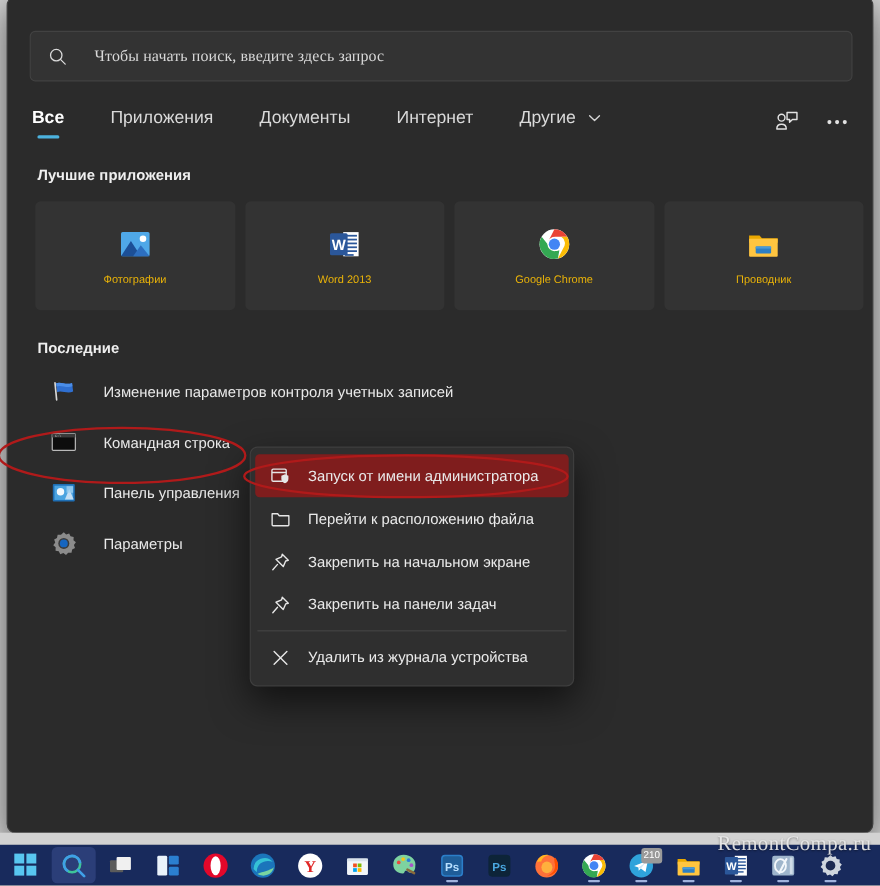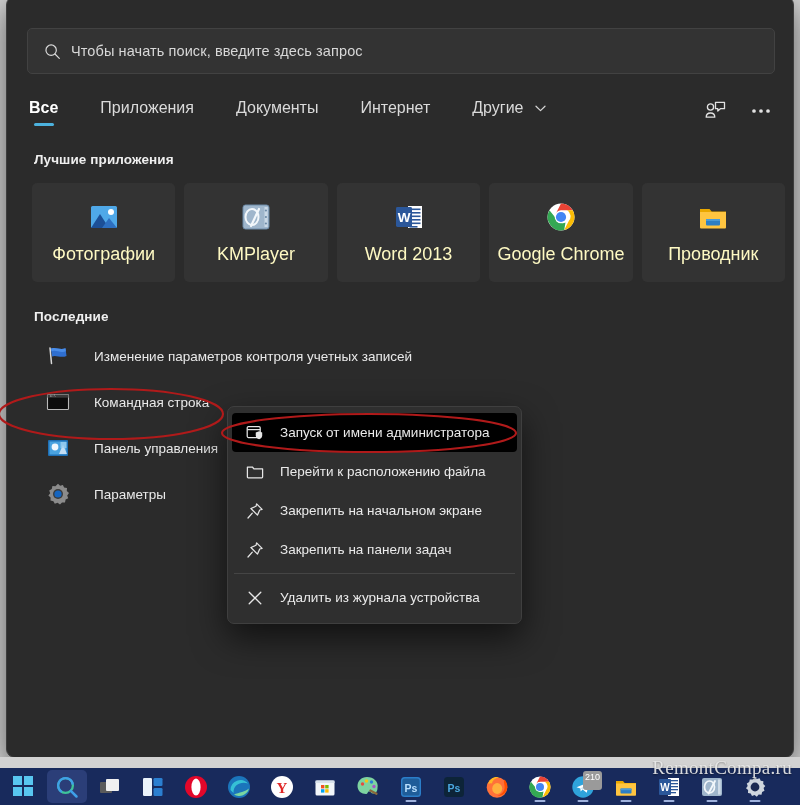--- a/index.html
+++ b/index.html
@@ -30,21 +30,22 @@
   
   #search-box {
     position: absolute;
     left: 20px; top: 31px;
     width: 748px; height: 46px;
     background: #333333;
     border: 1px solid #424242;
     border-radius: 5px;
     display: flex; align-items: center;
     padding: 0 16px;
-    gap: 10px;
+    gap: 25px;
+    font-family: Liberation Serif, serif;
   }
   .mag-glass { width: 17px; height: 17px; flex: 0 0 auto; display:block; }
   #search-placeholder {
     color: #d8d8d8;
     font-size: 14.5px;
     letter-spacing: .1px;
     white-space: nowrap;
   }
 
   
@@ -116,22 +117,22 @@
     flex: 1 1 0;
     background: #333333;
     border-radius: 5px;
     display: flex; flex-direction: column;
     align-items: center; justify-content: center;
     gap: 11px;
     cursor: default;
   }
   .app-card .app-ico { width: 32px; height: 32px; position: relative; }
   .app-card .app-label {
-    color: #fef9c3;
-    font-size: 18px;
+    color: #eab308;
+    font-size: 10px;
     white-space: nowrap;
   }
 
   
   #recent-list {
     position: absolute;
     left: 25px; top: 336px;
     width: 753px;
   }
   .recent-row {
@@ -162,21 +163,21 @@
     z-index: 14;
   }
   .menu-item {
     height: 39px;
     display: flex; align-items: center;
     gap: 16px;
     padding-left: 14px;
     border-radius: 4px;
     cursor: default;
   }
-  .menu-item.highlight { background: #000000; }
+  .menu-item.highlight { background: #7f1d1d; }
   .menu-item .m-ico {
     width: 18px; height: 18px; flex: 0 0 auto;
     display: flex; align-items: center; justify-content: center;
   }
   .menu-item .m-label {
     color: #eaeaea;
     font-size: 13.5px;
     white-space: nowrap;
   }
   .menu-sep {
@@ -225,21 +226,21 @@
     position: absolute;
     left: 50%; transform: translateX(-50%);
     bottom: 1px;
     width: 11px; height: 2.5px;
     border-radius: 2px;
     background: #9fb2dd;
   }
   .tb-badge {
     position: absolute;
     top: 1px; right: 1px;
-    min-width: 17px; height: 19px;
+    min-width: 17px; height: 14px;
     padding: 0 2px;
     background: #9a9a9a;
     color: #ffffff;
     font-size: 9px;
     line-height: 13px;
     text-align: center;
     border-radius: 3px;
     font-family: "Liberation Sans", sans-serif;
   }
   #watermark {
@@ -320,35 +321,20 @@
           <svg width="32" height="32" viewBox="0 0 32 32">
             <rect x="3" y="5" width="26" height="22" rx="1.5" fill="#4fa8e8"></rect>
             <path d="M3 27 L12 13 L21 27 Z" fill="#1c4f96"></path>
             <path d="M14 27 L21 17 L29 27 Z" fill="#2d6fc0"></path>
             <circle cx="23" cy="11" r="3" fill="#ffffff"></circle>
           </svg>
         </span>
         <span class="app-label">Фотографии</span>
       </div>
 
-      <div class="app-card">
-        <span class="app-ico">
-          <svg width="32" height="32" viewBox="0 0 32 32">
-            <rect x="3" y="4" width="26" height="24" rx="2.5" fill="#9fb6cc"></rect>
-            <rect x="3" y="4" width="26" height="24" rx="2.5" fill="none" stroke="#6d8ba8" stroke-width="1"></rect>
-            <rect x="24.5" y="6" width="3.2" height="20" fill="#c9d8e6"></rect>
-            <circle cx="25.9" cy="9.5" r="1.1" fill="#6d8ba8"></circle>
-            <circle cx="25.9" cy="16" r="1.1" fill="#6d8ba8"></circle>
-            <circle cx="25.9" cy="22.5" r="1.1" fill="#6d8ba8"></circle>
-            <ellipse cx="12" cy="16" rx="6.5" ry="8" fill="none" stroke="#f2f7fb" stroke-width="2"></ellipse>
-            <path d="M19 8 L11 25" stroke="#f2f7fb" stroke-width="2.2" stroke-linecap="round"></path>
-          </svg>
-        </span>
-        <span class="app-label">KMPlayer</span>
-      </div>
 
       <div class="app-card">
         <span class="app-ico">
           <svg width="32" height="32" viewBox="0 0 32 32">
             <rect x="15" y="5" width="14" height="22" fill="#ffffff"></rect>
             <g fill="#2b579a">
               <rect x="16.5" y="7.5" width="11" height="1.6"></rect>
               <rect x="16.5" y="11" width="11" height="1.6"></rect>
               <rect x="16.5" y="14.5" width="11" height="1.6"></rect>
               <rect x="16.5" y="18" width="11" height="1.6"></rect>

